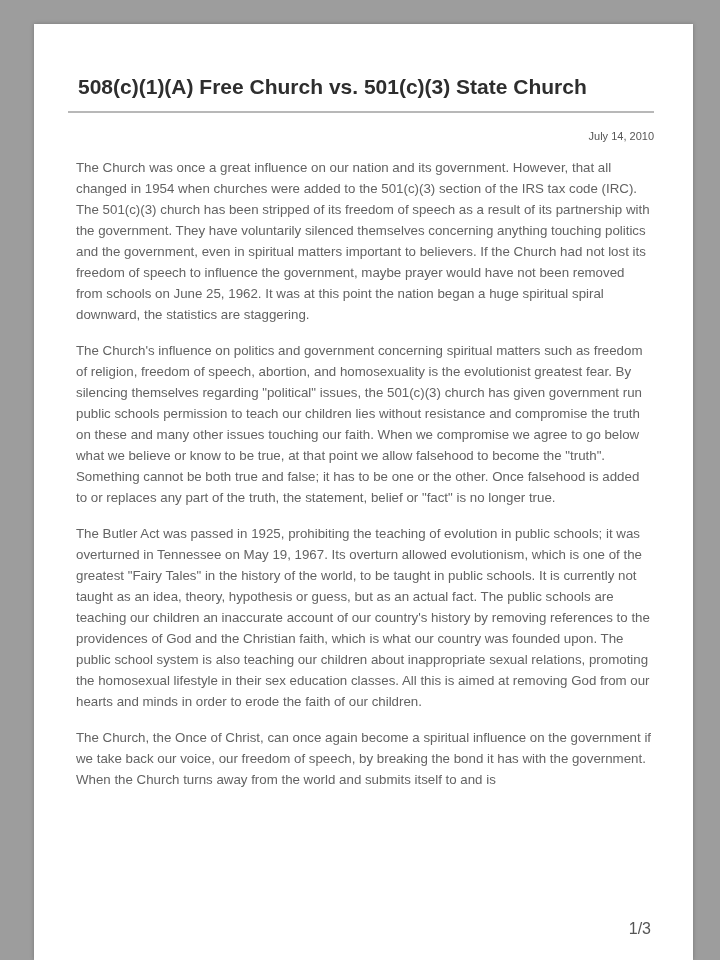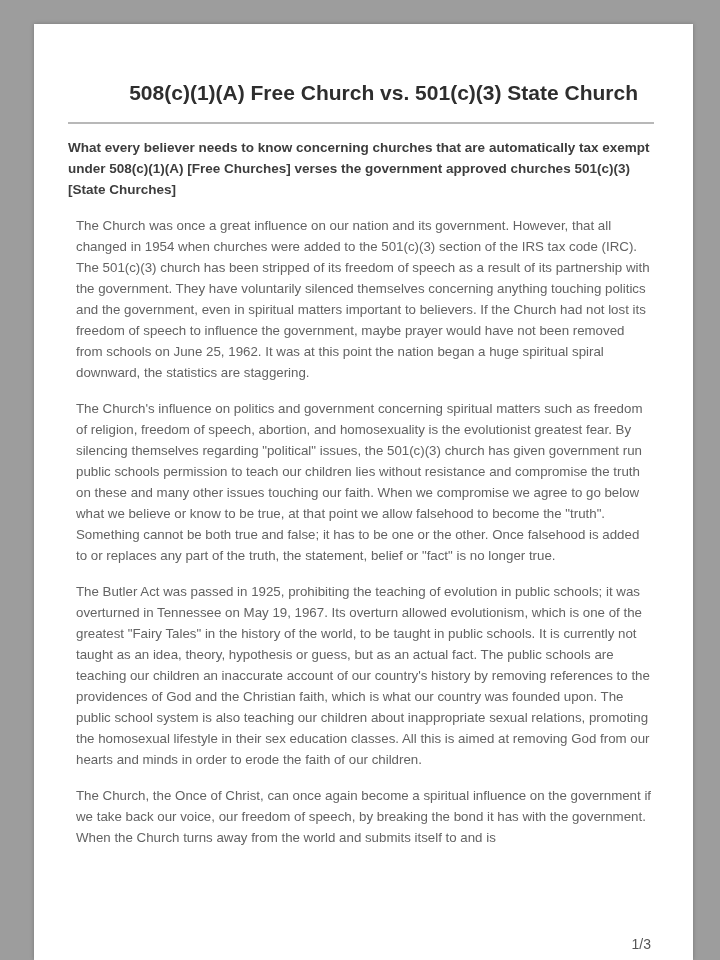--- a/index.html
+++ b/index.html
@@ -21,27 +21,26 @@
     left: 34px;
     top: 24px;
     width: 659px;
     height: 936px;
     background: #ffffff;
     box-sizing: border-box;
     padding: 40px 39px 0 34px;
     box-shadow: 0 0 4px rgba(0,0,0,0.25);
   }
   h1.article-title {
-    margin: 16px;
+    margin: 10px;
     font-size: 21px;
     line-height: 26px;
     font-weight: bold;
     color: #2e2e2e;
     letter-spacing: 0px;
-    text-align: right;
   }
   .title-rule {
     margin-top: 11px;
     border: none;
     border-top: 2px solid #b8b8b8;
     width: 100%;
     height: 0;
   }
   .source-line {
     margin-top: 7px;
@@ -81,39 +80,39 @@
   }
   p.body-para {
     margin: 15px 0 0 8px;
     font-size: 13.3px;
     line-height: 21px;
     color: #636363;
   }
   .page-indicator {
     position: absolute;
     right: 42px;
-    bottom: 8px;
-    font-size: 14px;
+    bottom: 22px;
+    font-size: 16px;
     color: #555555;
     margin-left: 41px;
   }
 </style>
 </head>
 <body>
 
 <div class="viewer">
   <div class="sheet">
 
     <h1 class="article-title">508(c)(1)(A) Free Church vs. 501(c)(3) State Church</h1>
 
     <hr class="title-rule">
 
 
+    <div class="article-date">July 14, 2010</div>
 
-    <p class="intro">What every believer needs to know concerning churches that are automatically tax exempt under 508(c)(1)(A) [Free Churches] verses the government approved churches 501(c)(3) [State Churches]</p>
 
     <p class="body-para">The Church was once a great influence on our nation and its government. However, that all changed in 1954 when churches were added to the 501(c)(3) section of the IRS tax code (IRC). The 501(c)(3) church has been stripped of its freedom of speech as a result of its partnership with the government. They have voluntarily silenced themselves concerning anything touching politics and the government, even in spiritual matters important to believers. If the Church had not lost its freedom of speech to influence the government, maybe prayer would have not been removed from schools on June 25, 1962. It was at this point the nation began a huge spiritual spiral downward, the statistics are staggering.</p>
 
     <p class="body-para">The Church's influence on politics and government concerning spiritual matters such as freedom of religion, freedom of speech, abortion, and homosexuality is the evolutionist greatest fear. By silencing themselves regarding "political" issues, the 501(c)(3) church has given government run public schools permission to teach our children lies without resistance and compromise the truth on these and many other issues touching our faith. When we compromise we agree to go below what we believe or know to be true, at that point we allow falsehood to become the "truth". Something cannot be both true and false; it has to be one or the other. Once falsehood is added to or replaces any part of the truth, the statement, belief or "fact" is no longer true.</p>
 
     <p class="body-para">The Butler Act was passed in 1925, prohibiting the teaching of evolution in public schools; it was overturned in Tennessee on May 19, 1967. Its overturn allowed evolutionism, which is one of the greatest "Fairy Tales" in the history of the world, to be taught in public schools. It is currently not taught as an idea, theory, hypothesis or guess, but as an actual fact. The public schools are teaching our children an inaccurate account of our country's history by removing references to the providences of God and the Christian faith, which is what our country was founded upon. The public school system is also teaching our children about inappropriate sexual relations, promoting the homosexual lifestyle in their sex education classes. All this is aimed at removing God from our hearts and minds in order to erode the faith of our children.</p>
 
     <p class="body-para">The Church, the Once of Christ, can once again become a spiritual influence on the government if we take back our voice, our freedom of speech, by breaking the bond it has with the government. When the Church turns away from the world and submits itself to and is</p>
 
     <div class="page-indicator">1/3</div>

